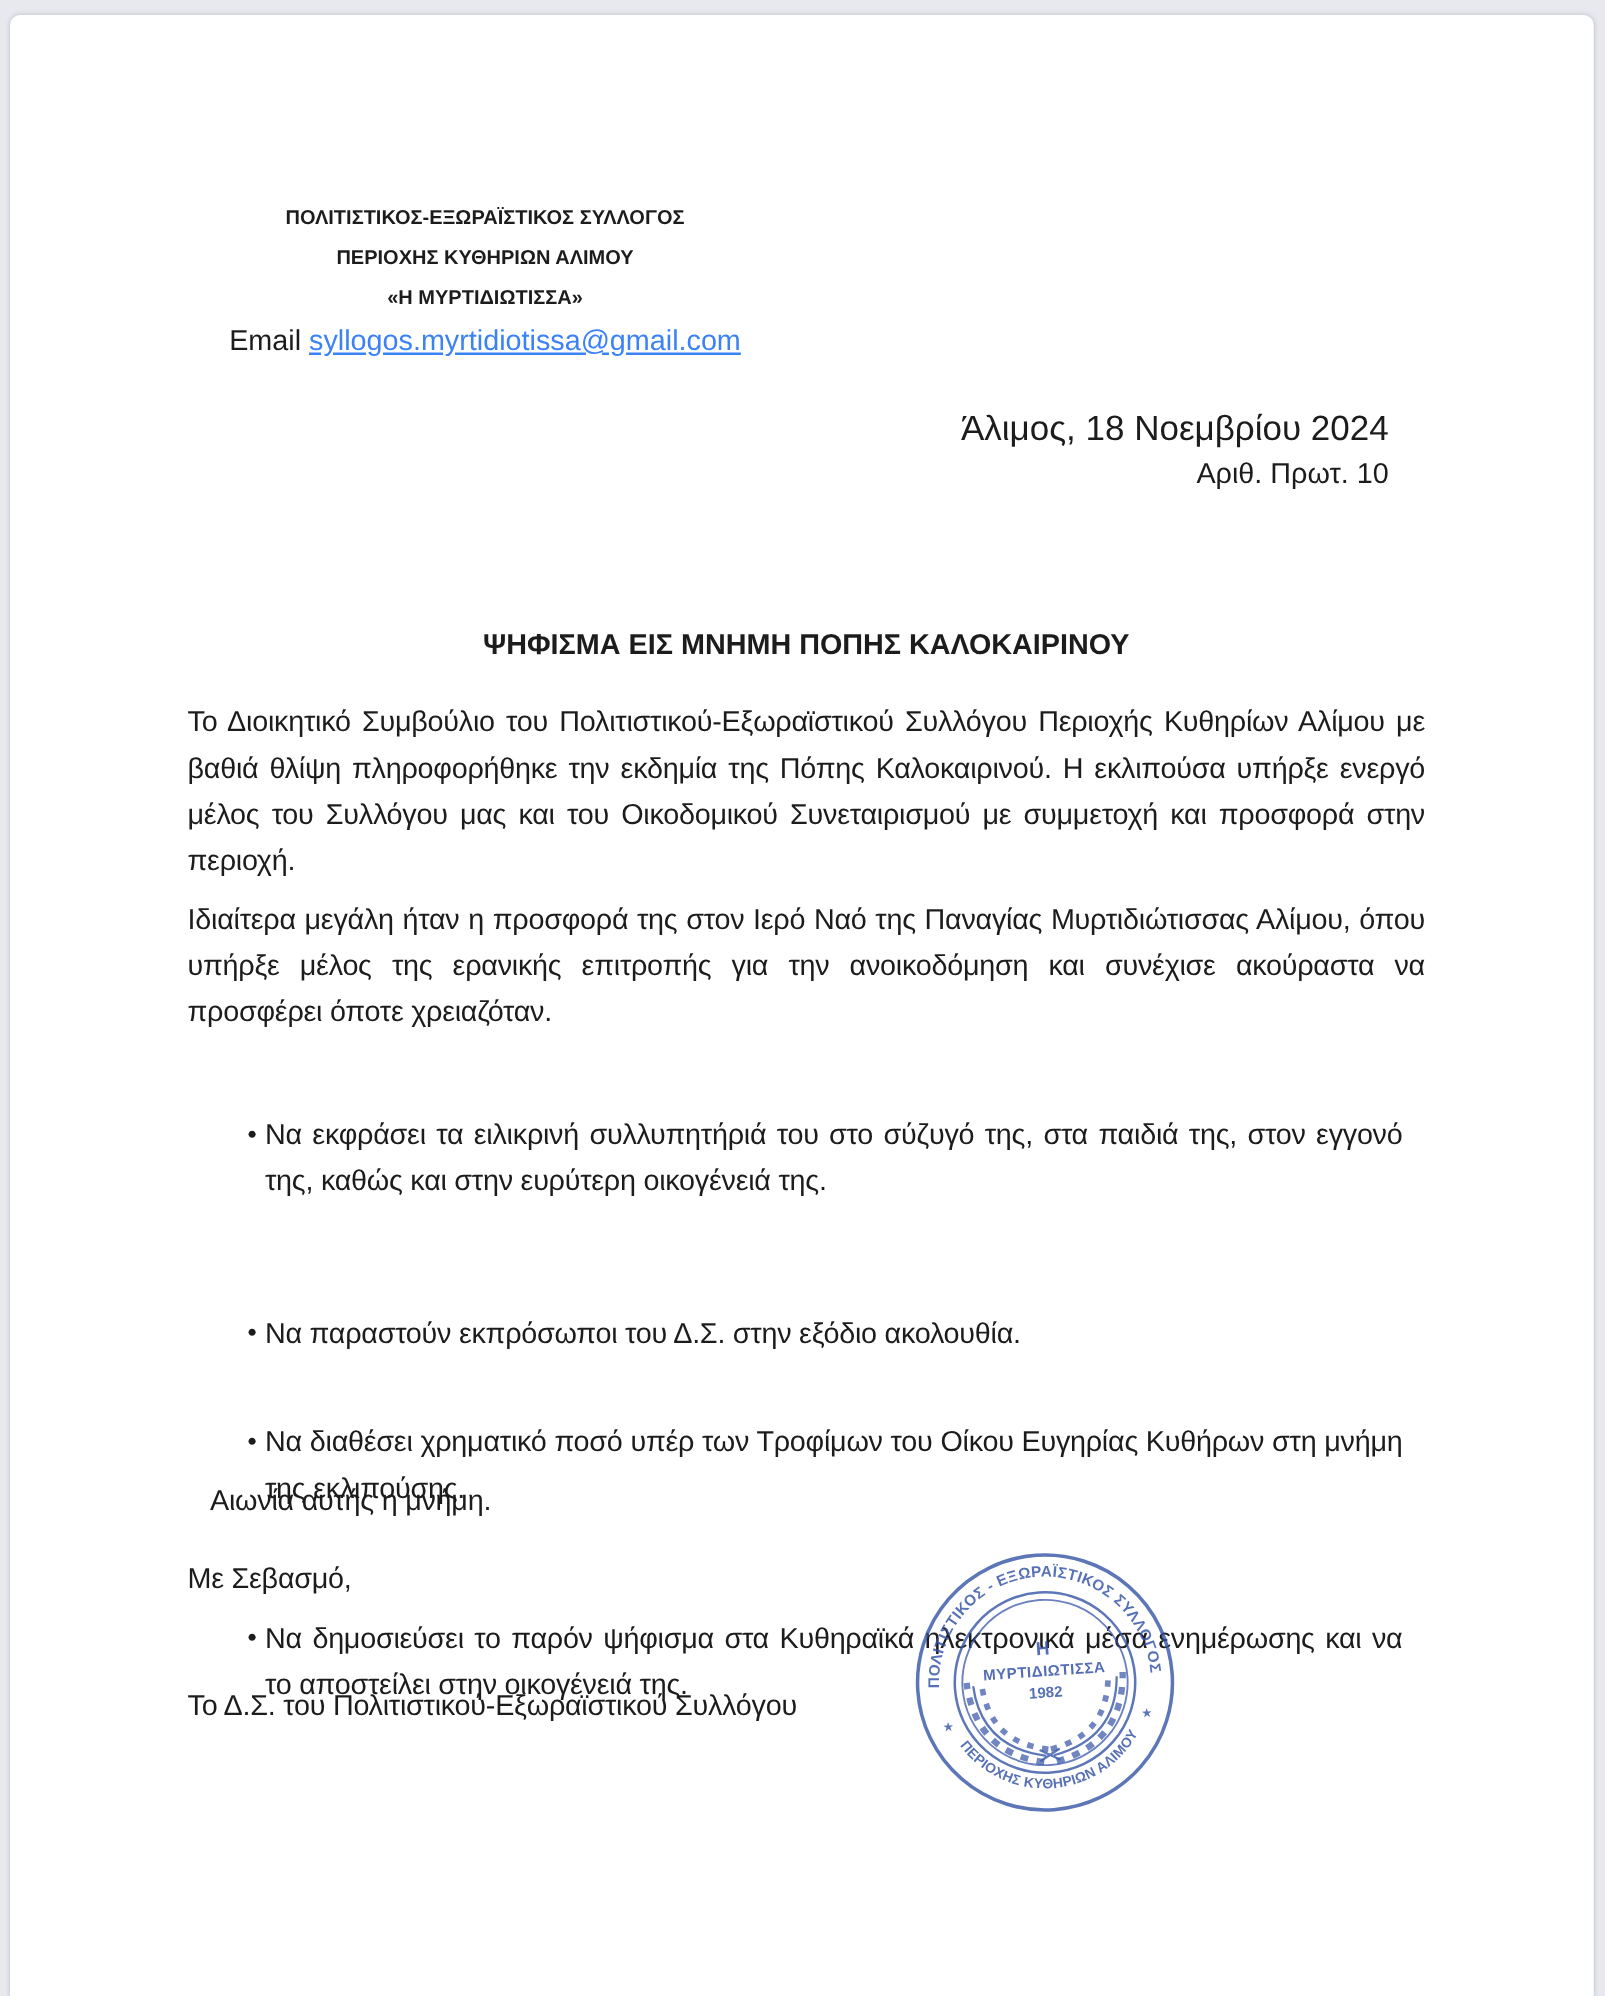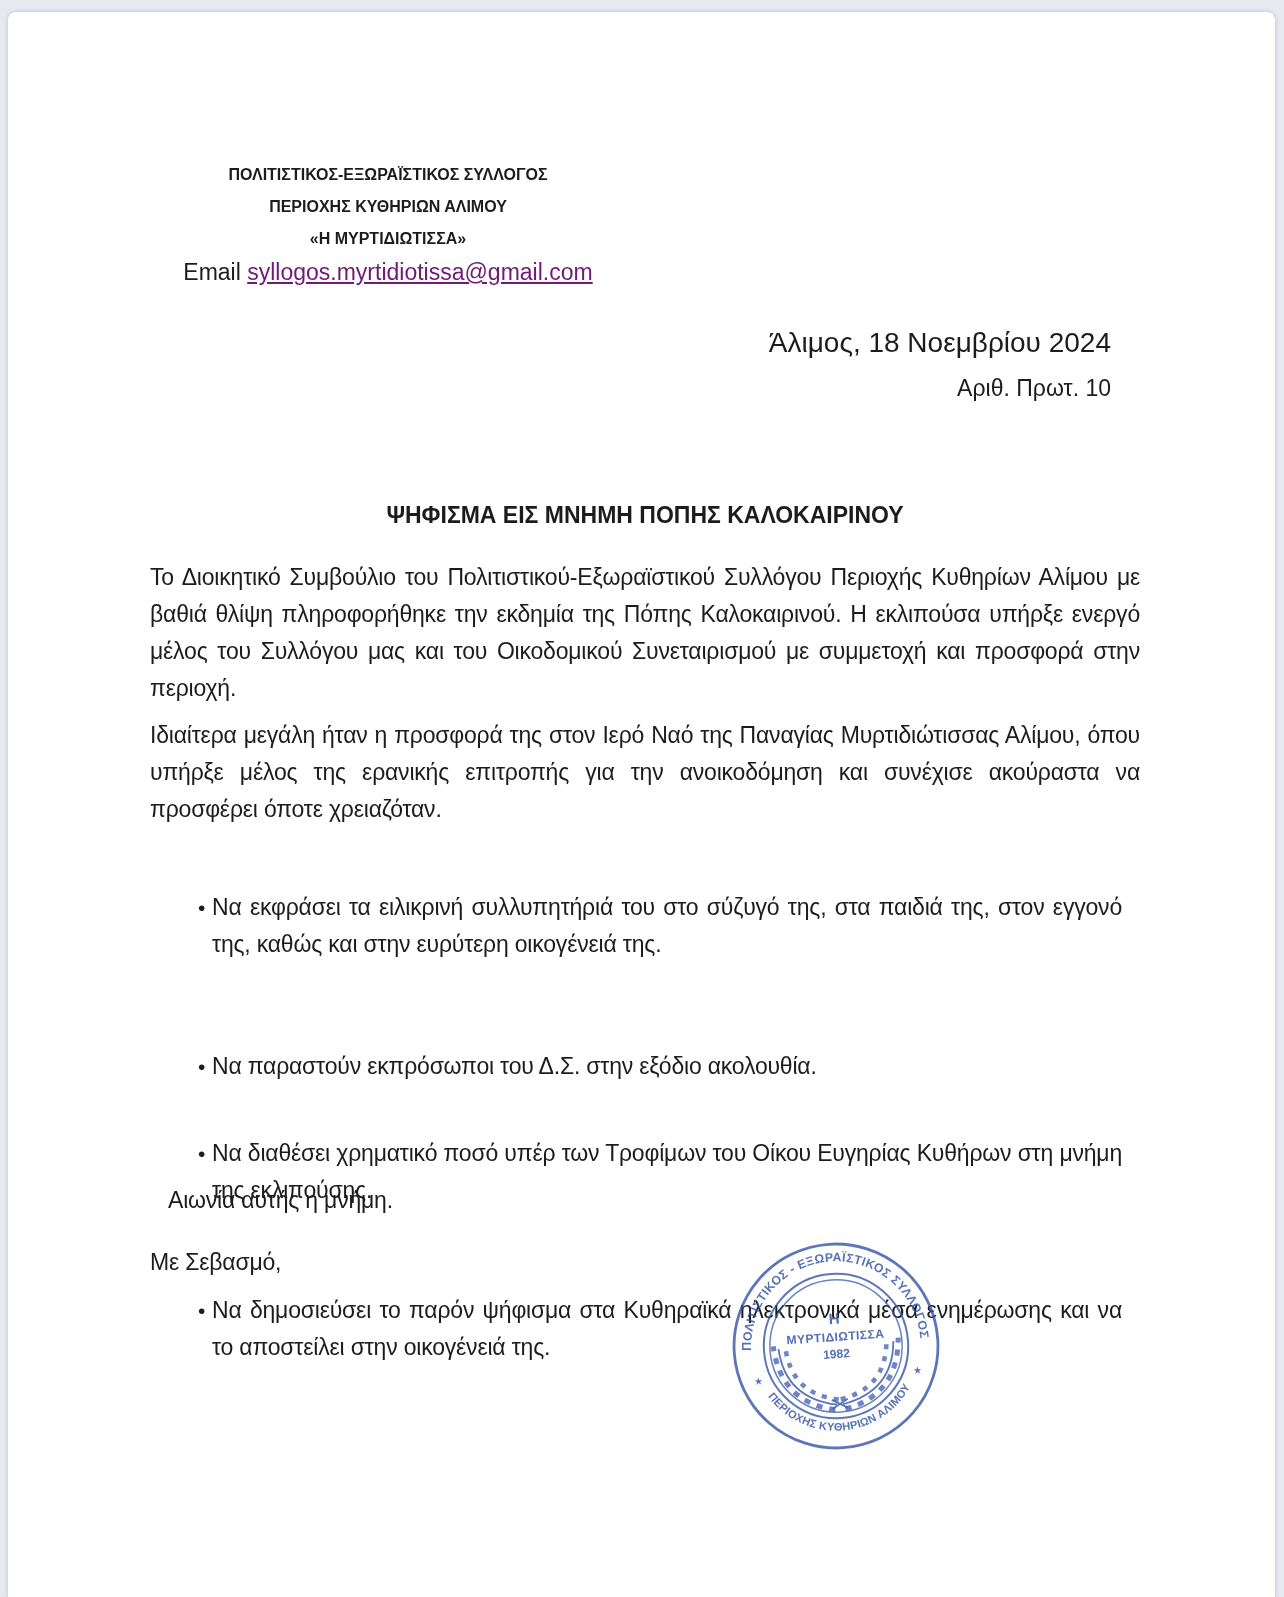--- a/index.html
+++ b/index.html
@@ -19,24 +19,24 @@
   }
   
   .letterhead{
     position:absolute;left:110px;top:147px;width:540px;
     text-align:center;
   }
   .letterhead .lh-line{
     font-weight:bold;font-size:16px;line-height:32px;white-space:nowrap;
   }
   .email-line{font-size:23px;line-height:34px;white-space:nowrap;}
-  .email-link{color:#701a75;text-decoration:underline;cursor:pointer;}
+  .email-link{color:#3b82f6;text-decoration:underline;cursor:pointer;}
   
   .date-line{position:absolute;top:312px;right:164px;font-size:28px;line-height:37px;white-space:nowrap;}
-  .protocol-line{position:absolute;top:358px;right:164px;font-size:23px;line-height:37px;white-space:nowrap;}
+  .protocol-line{position:absolute;top:348px;right:164px;font-size:23px;line-height:37px;white-space:nowrap;}
   
   .blk{position:absolute;left:142px;width:990px;font-size:23px;line-height:37px;letter-spacing:-0.2px;}
   .doc-title{top:485px;text-align:center;font-weight:bold;white-space:nowrap;letter-spacing:0;}
   .par{text-align:justify;}
   .p1{top:547px;}
   .p2{top:705px;}
   .p3{top:827px;}
   .b1{top:877px;}
   .b2{top:962px;}
   .b3{top:1012px;}
@@ -88,20 +88,21 @@
     <span class="bullet-dot">•</span>
     <span class="bullet-text">Να διαθέσει χρηματικό ποσό υπέρ των Τροφίμων του Οίκου Ευγηρίας Κυθήρων στη μνήμη της εκλιπούσης.</span>
   </div>
   <div class="blk bullet-item b4">
     <span class="bullet-dot">•</span>
     <span class="bullet-text">Να δημοσιεύσει το παρόν ψήφισμα στα Κυθηραϊκά ηλεκτρονικά μέσα ενημέρωσης και να το αποστείλει στην οικογένειά της.</span>
   </div>
 
   <div class="blk closing">Αιωνία αυτής η μνήμη.</div>
   <div class="blk signoff">Με Σεβασμό,</div>
+  <div class="blk sig1">Το Δ.Σ. του Πολιτιστικού-Εξωραϊστικού Συλλόγου</div>
 
   <div class="stamp">
     <svg viewBox="0 0 210 210" xmlns="http://www.w3.org/2000/svg">
       <defs>
         <path id="arcTop" d="M 25.1 131 A 84 84 0 1 1 184.9 131" fill="none"></path>
         <path id="arcBottom" d="M 32.3 147 A 84 84 0 0 0 177.7 147" fill="none"></path>
       </defs>
       <g fill="none" stroke="#3352a6">
         <circle cx="105" cy="105" r="101" stroke-width="2.8" opacity="0.85"></circle>
         <circle cx="105" cy="105" r="71.5" stroke-width="2" opacity="0.85"></circle>

